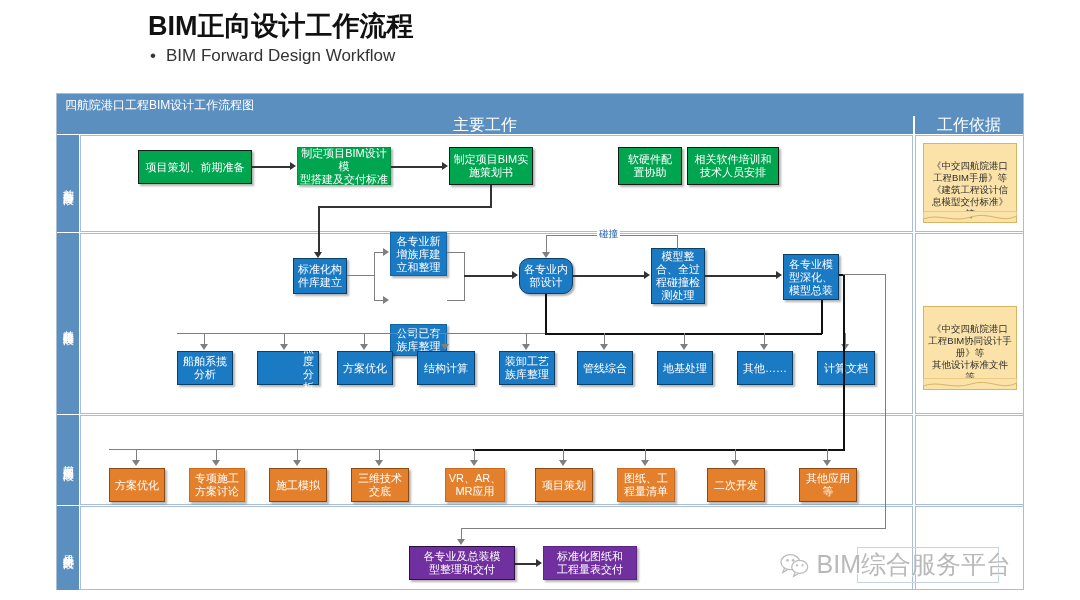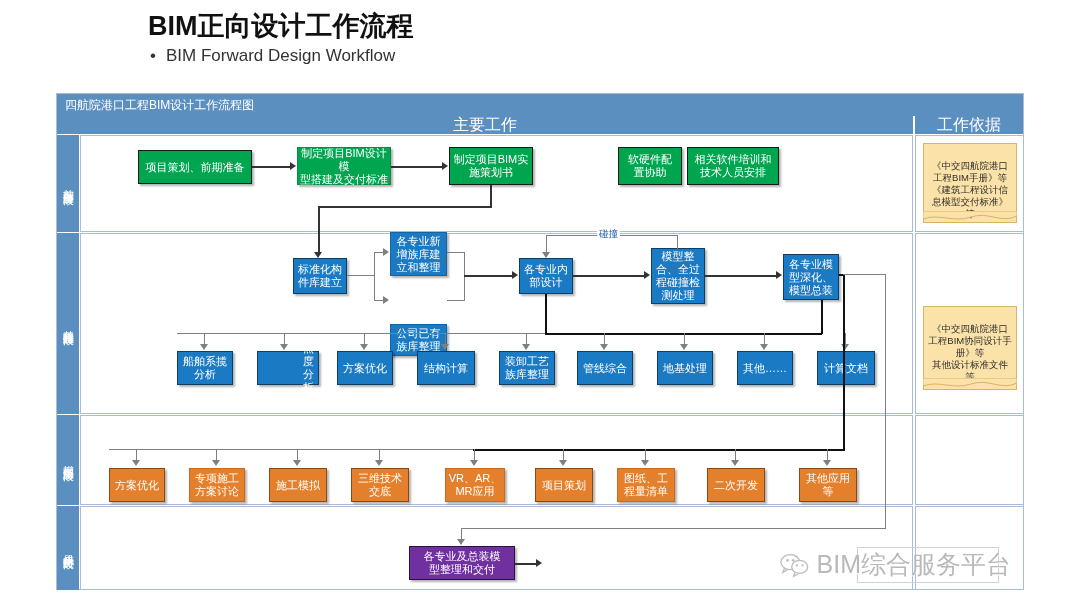--- a/index.html
+++ b/index.html
@@ -194,21 +194,21 @@
     <div class="ln" style="left:261px;top:112px;width:1.6px;height:49px;"></div>
     <div class="arrow down" style="left:257px;top:158px;"></div>
 
     <div class="node n-blue outline" style="left:236px;top:164px;width:54px;height:36px;">标准化构
 件库建立</div>
     <div class="node n-blue" style="left:333px;top:138px;width:57px;height:44px;">各专业新
 增族库建
 立和整理</div>
     <div class="node n-blue" style="left:333px;top:190px;width:57px;height:32px;margin-top:40px;">公司已有
 族库整理</div>
-    <div class="node n-blue outline" style="left:462px;top:164px;width:54px;height:36px;">各专业内
+    <div class="node n-blue outline" style="left:462px;top:164px;width:54px;height:36px;border-radius:10px;">各专业内
 部设计</div>
     <div class="node n-blue outline" style="left:594px;top:154px;width:54px;height:56px;">模型整
 合、全过
 程碰撞检
 测处理</div>
     <div class="node n-blue outline" style="left:726px;top:160px;width:56px;height:46px;">各专业模
 型深化、
 模型总装</div>
 
     <div class="ln thin" style="left:290px;top:181px;width:28px;height:1.4px;"></div>
@@ -313,20 +313,22 @@
     <div class="arrow down thin" style="left:766px;top:366px;"></div>
 
     <div class="ln thin" style="left:828px;top:180px;width:1.4px;height:255px;"></div>
     <div class="ln thin" style="left:786px;top:180px;width:43px;height:1.4px;"></div>
     <div class="ln thin" style="left:404px;top:434px;width:425px;height:1.4px;"></div>
     <div class="ln thin" style="left:404px;top:434px;width:1.4px;height:13px;"></div>
     <div class="arrow down thin" style="left:400px;top:445px;"></div>
 
     <div class="node n-purple outline" style="left:352px;top:452px;width:106px;height:34px;">各专业及总装模
 型整理和交付</div>
+    <div class="node n-purple" style="left:486px;top:452px;width:94px;height:34px;">标准化图纸和
+工程量表交付</div>
     <div class="ln" style="left:458px;top:469px;width:21px;height:1.6px;"></div>
     <div class="arrow right" style="left:479px;top:465px;"></div>
 
     <div class="wm-box"></div>
     <div class="watermark">
       <svg class="wx" viewBox="0 0 32 26">
         <ellipse cx="11" cy="10" rx="10" ry="8" fill="none" stroke="#bdbdbd" stroke-width="1.4"></ellipse>
         <path d="M5,16 L3,21 L8,18" fill="none" stroke="#bdbdbd" stroke-width="1.4"></path>
         <circle cx="8" cy="8" r="1.4" fill="#bdbdbd"></circle>
         <circle cx="14" cy="8" r="1.4" fill="#bdbdbd"></circle>

